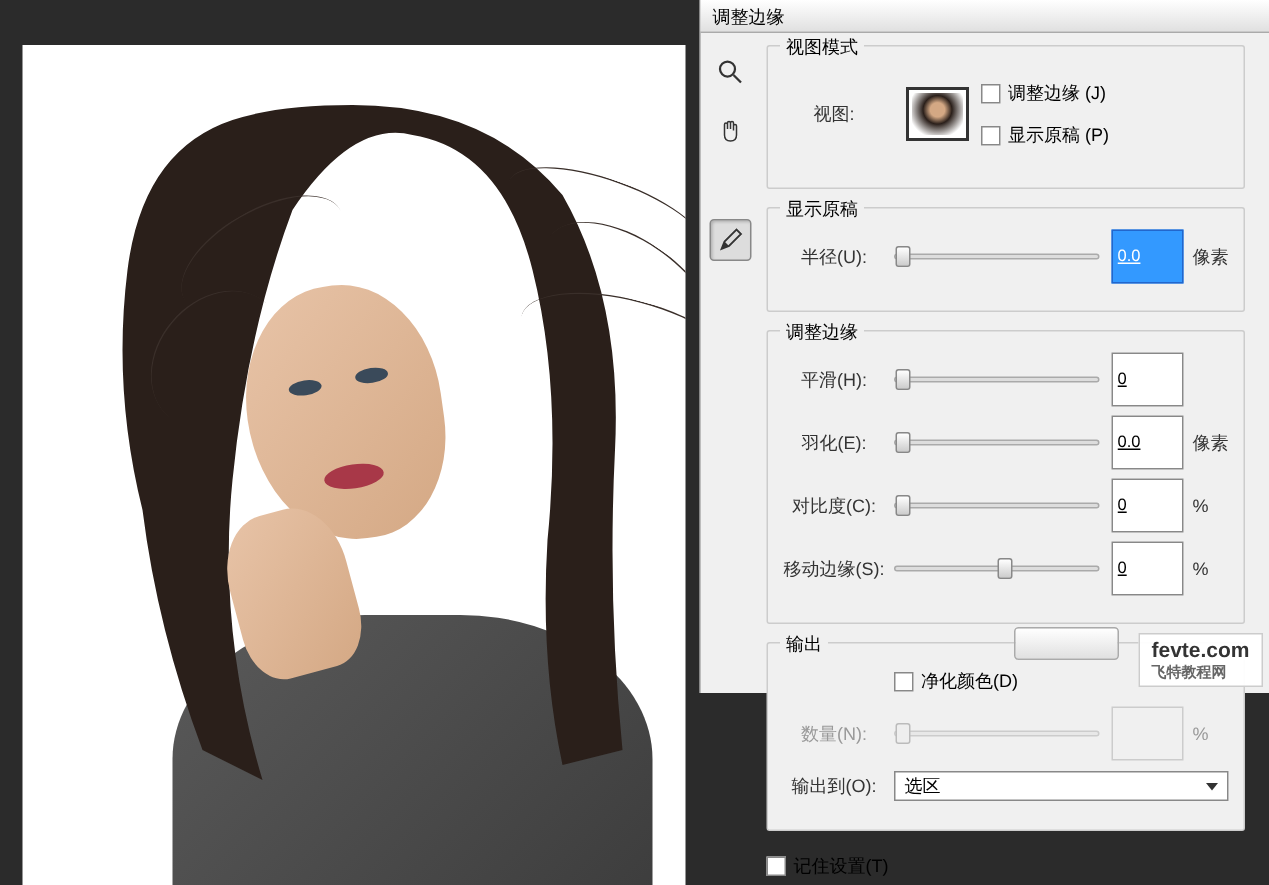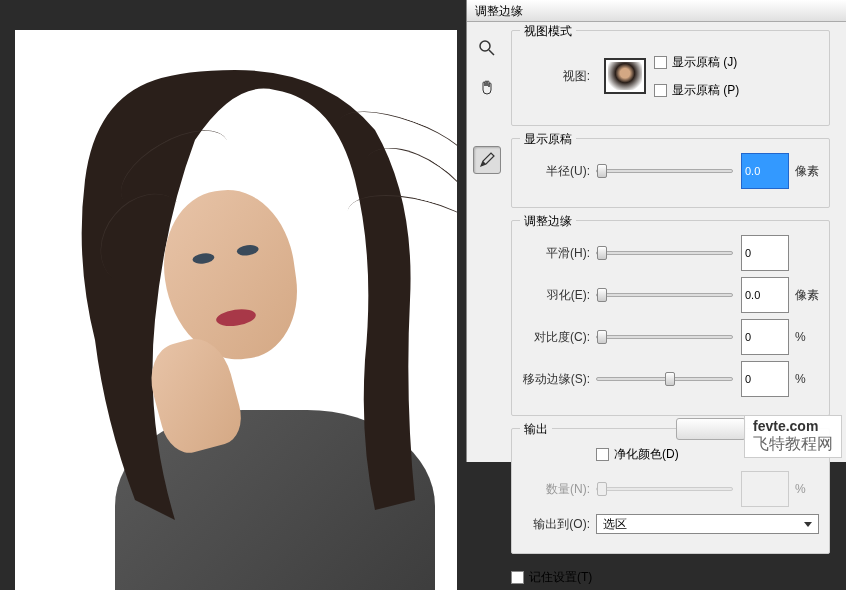--- a/index.html
+++ b/index.html
@@ -25,38 +25,38 @@
 
 .toolcol { position: absolute; left: 0; top: 22px; width: 40px; height: 560px; }
 .toolbtn { width: 28px; height: 28px; margin: 12px 6px; border: 1px solid transparent; border-radius: 3px; display: flex; align-items: center; justify-content: center; cursor: pointer; }
 .toolbtn.active { background: #ddd; border: 1px solid #888; box-shadow: inset 1px 1px 2px rgba(0,0,0,0.2); }
 .toolbtn svg { width: 18px; height: 18px; }
 
 .panel { position: absolute; left: 40px; top: 22px; right: 0; bottom: 0; padding: 8px 16px 8px 4px; }
 .group { border: 1px solid #ccc; border-radius: 2px; margin-bottom: 12px; padding: 8px 10px 12px 10px; position: relative; background: #f0f0f0; }
 .group-title { position: absolute; top: -8px; left: 8px; background: #f0f0f0; padding: 0 4px; font-size: 12px; }
 .row { display: flex; align-items: center; margin: 6px 0; min-height: 22px; }
-.label { width: 68px; text-align: right; margin-right: 6px; color: #333; }
+.label { width: 68px; text-align: center; margin-right: 6px; color: #333; }
 .label.dis { color: #999; }
 .slider { flex: 1; height: 4px; background: #ddd; border: 1px solid #aaa; border-radius: 2px; position: relative; margin-right: 8px; }
 .thumb { position: absolute; top: -6px; width: 10px; height: 14px; background: linear-gradient(#fff,#ccc); border: 1px solid #888; border-radius: 2px; }
 .slider.dis { background: #e8e8e8; border-color: #ccc; }
 .slider.dis .thumb { background: #eee; border-color: #bbb; }
-.numbox { width: 48px; height: 18px; border: 1px solid #888; background: #fff; font-size: 11px; padding: 17px 3px; text-align: left; }
+.numbox { width: 48px; height: 18px; border: 1px solid #888; background: #fff; font-size: 11px; padding: 17px 3px; text-align: left; text-decoration: underline; }
 .numbox.sel { background: #3399ff; color: #fff; border-color: #2266cc; }
 .numbox.dis { background: #f0f0f0; border-color: #ccc; color: #999; }
 .unit { width: 24px; margin-left: 6px; color: #333; }
 .chk { width: 13px; height: 13px; border: 1px solid #888; background: #fff; margin-right: 5px; }
 .thumbview { width: 42px; height: 36px; border: 2px solid #333; margin: 0 8px; background: #fff; position: relative; overflow: hidden; }
 .thumbview .mini { position: absolute; inset: 2px; background: radial-gradient(ellipse at 50% 40%, #d4a884 20%, #2a1f1a 40%, #fff 80%); }
 .dropdown { flex: 1; height: 20px; border: 1px solid #888; background: #fff; display: flex; align-items: center; padding: 0 6px; justify-content: space-between; }
 .dd-arrow { width: 0; height: 0; border-left: 4px solid transparent; border-right: 4px solid transparent; border-top: 5px solid #333; }
 
 .watermark { position: absolute; right: 4px; bottom: 4px; background: rgba(255,255,255,0.95); border: 1px solid #ccc; padding: 2px 8px; font-size: 14px; font-weight: bold; color: #333; }
-.watermark small { display: block; font-size: 16px; font-weight: normal; color: #666; }
+.watermark small { display: block; font-size: 10px; font-weight: bold; color: #666; }
 .footer-btn { position: absolute; right: 100px; bottom: 22px; width: 70px; height: 22px; background: linear-gradient(#fff,#e0e0e0); border: 1px solid #aaa; border-radius: 3px; }
 </style>
 </head>
 <body>
 
 <div class="workspace">
   <div class="canvas">
     <div class="person">
       <div class="shirt"></div>
       <svg class="hair" viewBox="0 0 420 480">
@@ -113,21 +113,21 @@
     <div class="group">
       <span class="group-title">视图模式</span>
       <div class="row">
         <span class="label">视图:</span>
         <div class="thumbview">
             <div class="mini"></div>
           </div>
         <div style="flex:1">
           <div class="row">
               <span class="chk"></span>
-              <span>显示原稿 (J)</span>
+              <span>调整边缘 (J)</span>
             </div>
           <div class="row">
               <span class="chk"></span>
               <span>显示原稿 (P)</span>
             </div>
         </div>
       </div>
     </div>
 
     <div class="group">

